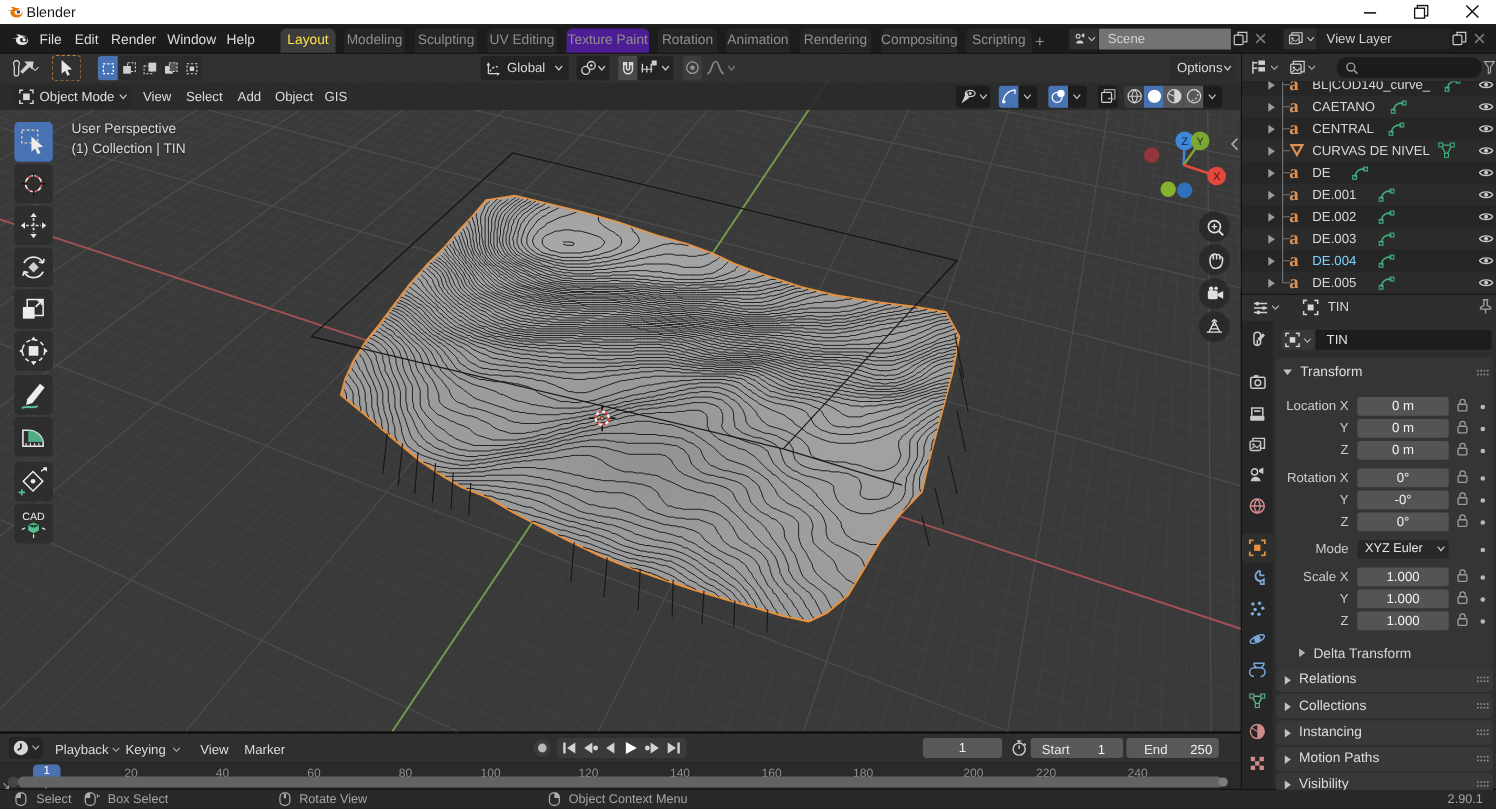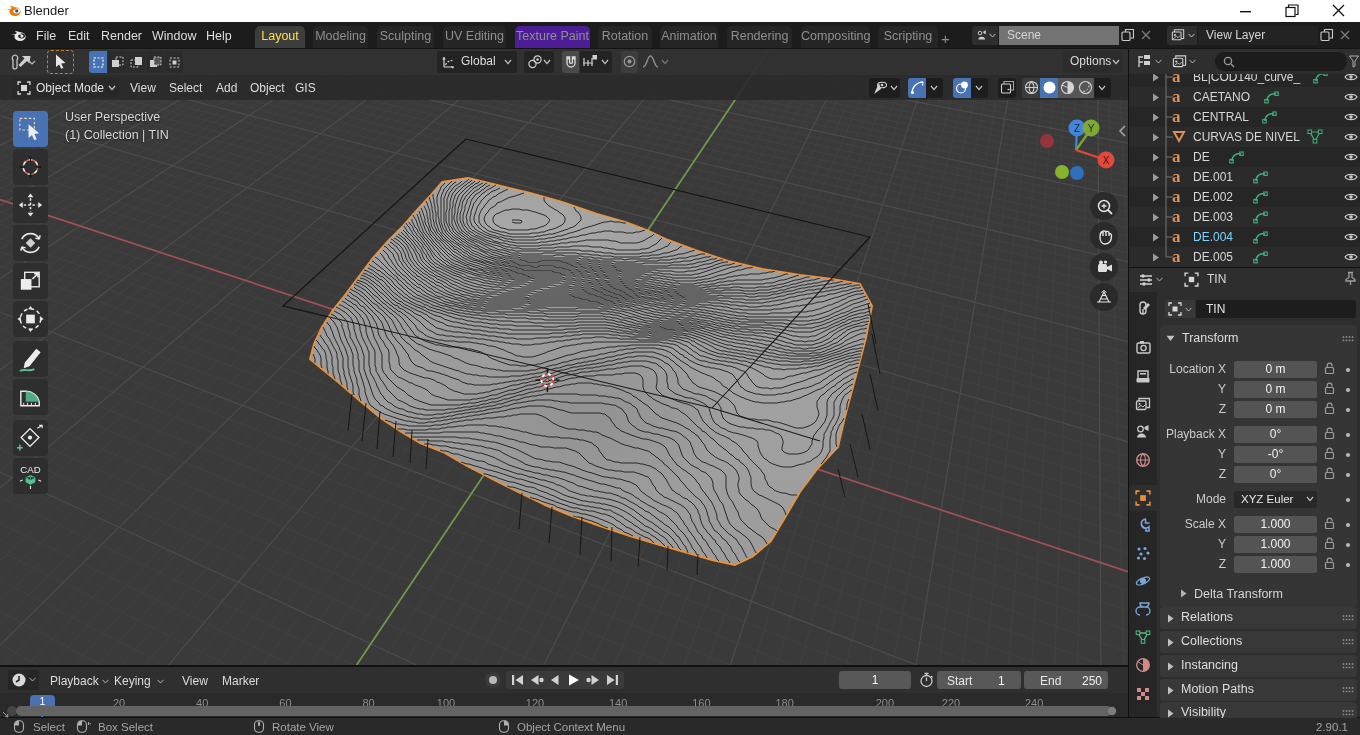--- a/index.html
+++ b/index.html
@@ -1009,21 +1009,21 @@
   </svg>
 <div class="ab" style="left:1150px;top:401px;width:76px;height:16px;font-size:12px;color:#cccccc;text-align:right;line-height:16px">Z</div>
 <div class="ab" style="left:1234px;top:400.5px;width:83px;height:17px;background:#545454;border-radius:2.5px;color:#f2f2f2;font-size:12px;text-align:center;line-height:17px">0 m</div>
 <svg class="ab" style="left:1324px;top:402px" width="11" height="13" viewBox="0 0 11 13" fill="none" stroke="#9d9d9d" stroke-width="1.2">
     <rect x="1.5" y="5.5" width="8" height="6" rx="1"></rect>
     <path d="M3.2,5.5 V3.6 a2.4,2.5 0 0 1 4.8,0 V4.4"></path>
   </svg>
 <svg class="ab" style="left:1345px;top:406.5px" width="6" height="6" viewBox="0 0 6 6">
     <circle cx="3" cy="3" r="2.1" fill="#b8b8b8"></circle>
   </svg>
-<div class="ab" style="left:1150px;top:426px;width:76px;height:16px;font-size:12px;color:#cccccc;text-align:right;line-height:16px">Playback X</div>
+<div class="ab" style="left:1150px;top:426px;width:76px;height:16px;font-size:12px;color:#cccccc;text-align:right;line-height:16px">Rotation X</div>
 <div class="ab" style="left:1234px;top:425.5px;width:83px;height:17px;background:#545454;border-radius:2.5px;color:#f2f2f2;font-size:12px;text-align:center;line-height:17px">0°</div>
 <svg class="ab" style="left:1324px;top:427px" width="11" height="13" viewBox="0 0 11 13" fill="none" stroke="#9d9d9d" stroke-width="1.2">
     <rect x="1.5" y="5.5" width="8" height="6" rx="1"></rect>
     <path d="M3.2,5.5 V3.6 a2.4,2.5 0 0 1 4.8,0 V4.4"></path>
   </svg>
 <svg class="ab" style="left:1345px;top:431.5px" width="6" height="6" viewBox="0 0 6 6">
     <circle cx="3" cy="3" r="2.1" fill="#b8b8b8"></circle>
   </svg>
 <div class="ab" style="left:1150px;top:446px;width:76px;height:16px;font-size:12px;color:#cccccc;text-align:right;line-height:16px">Y</div>
 <div class="ab" style="left:1234px;top:445.5px;width:83px;height:17px;background:#545454;border-radius:2.5px;color:#f2f2f2;font-size:12px;text-align:center;line-height:17px">-0°</div>

